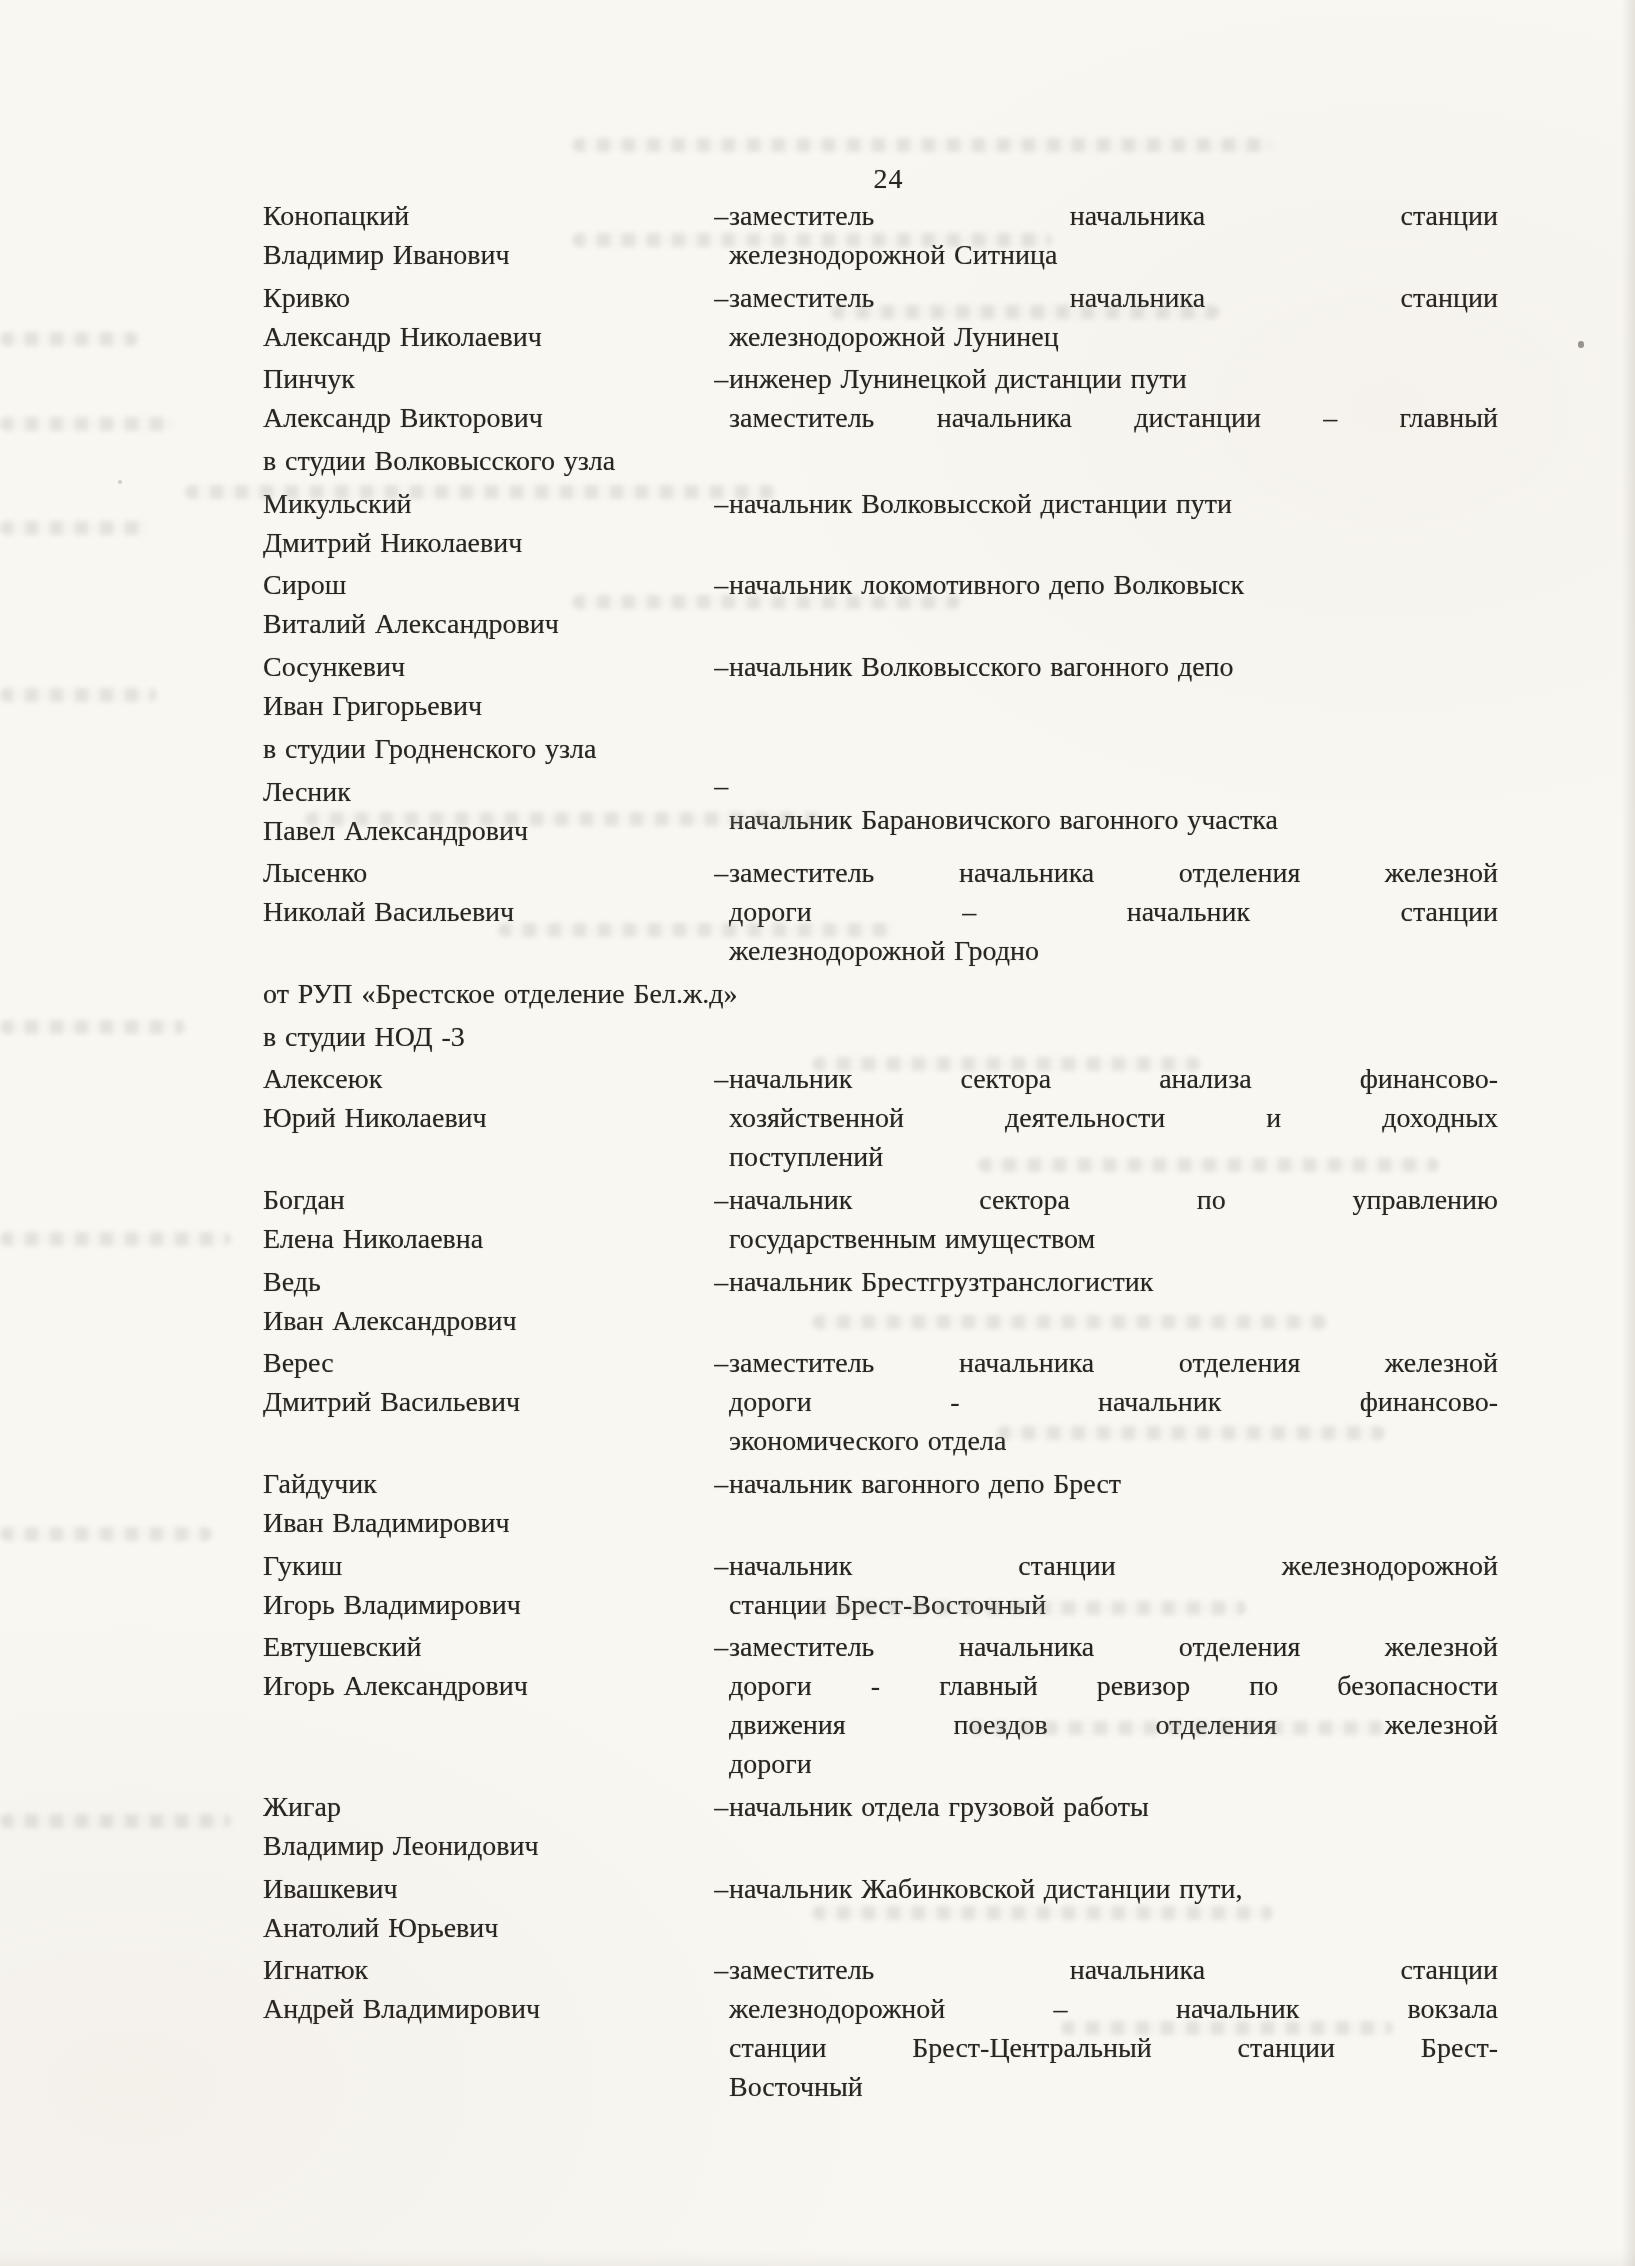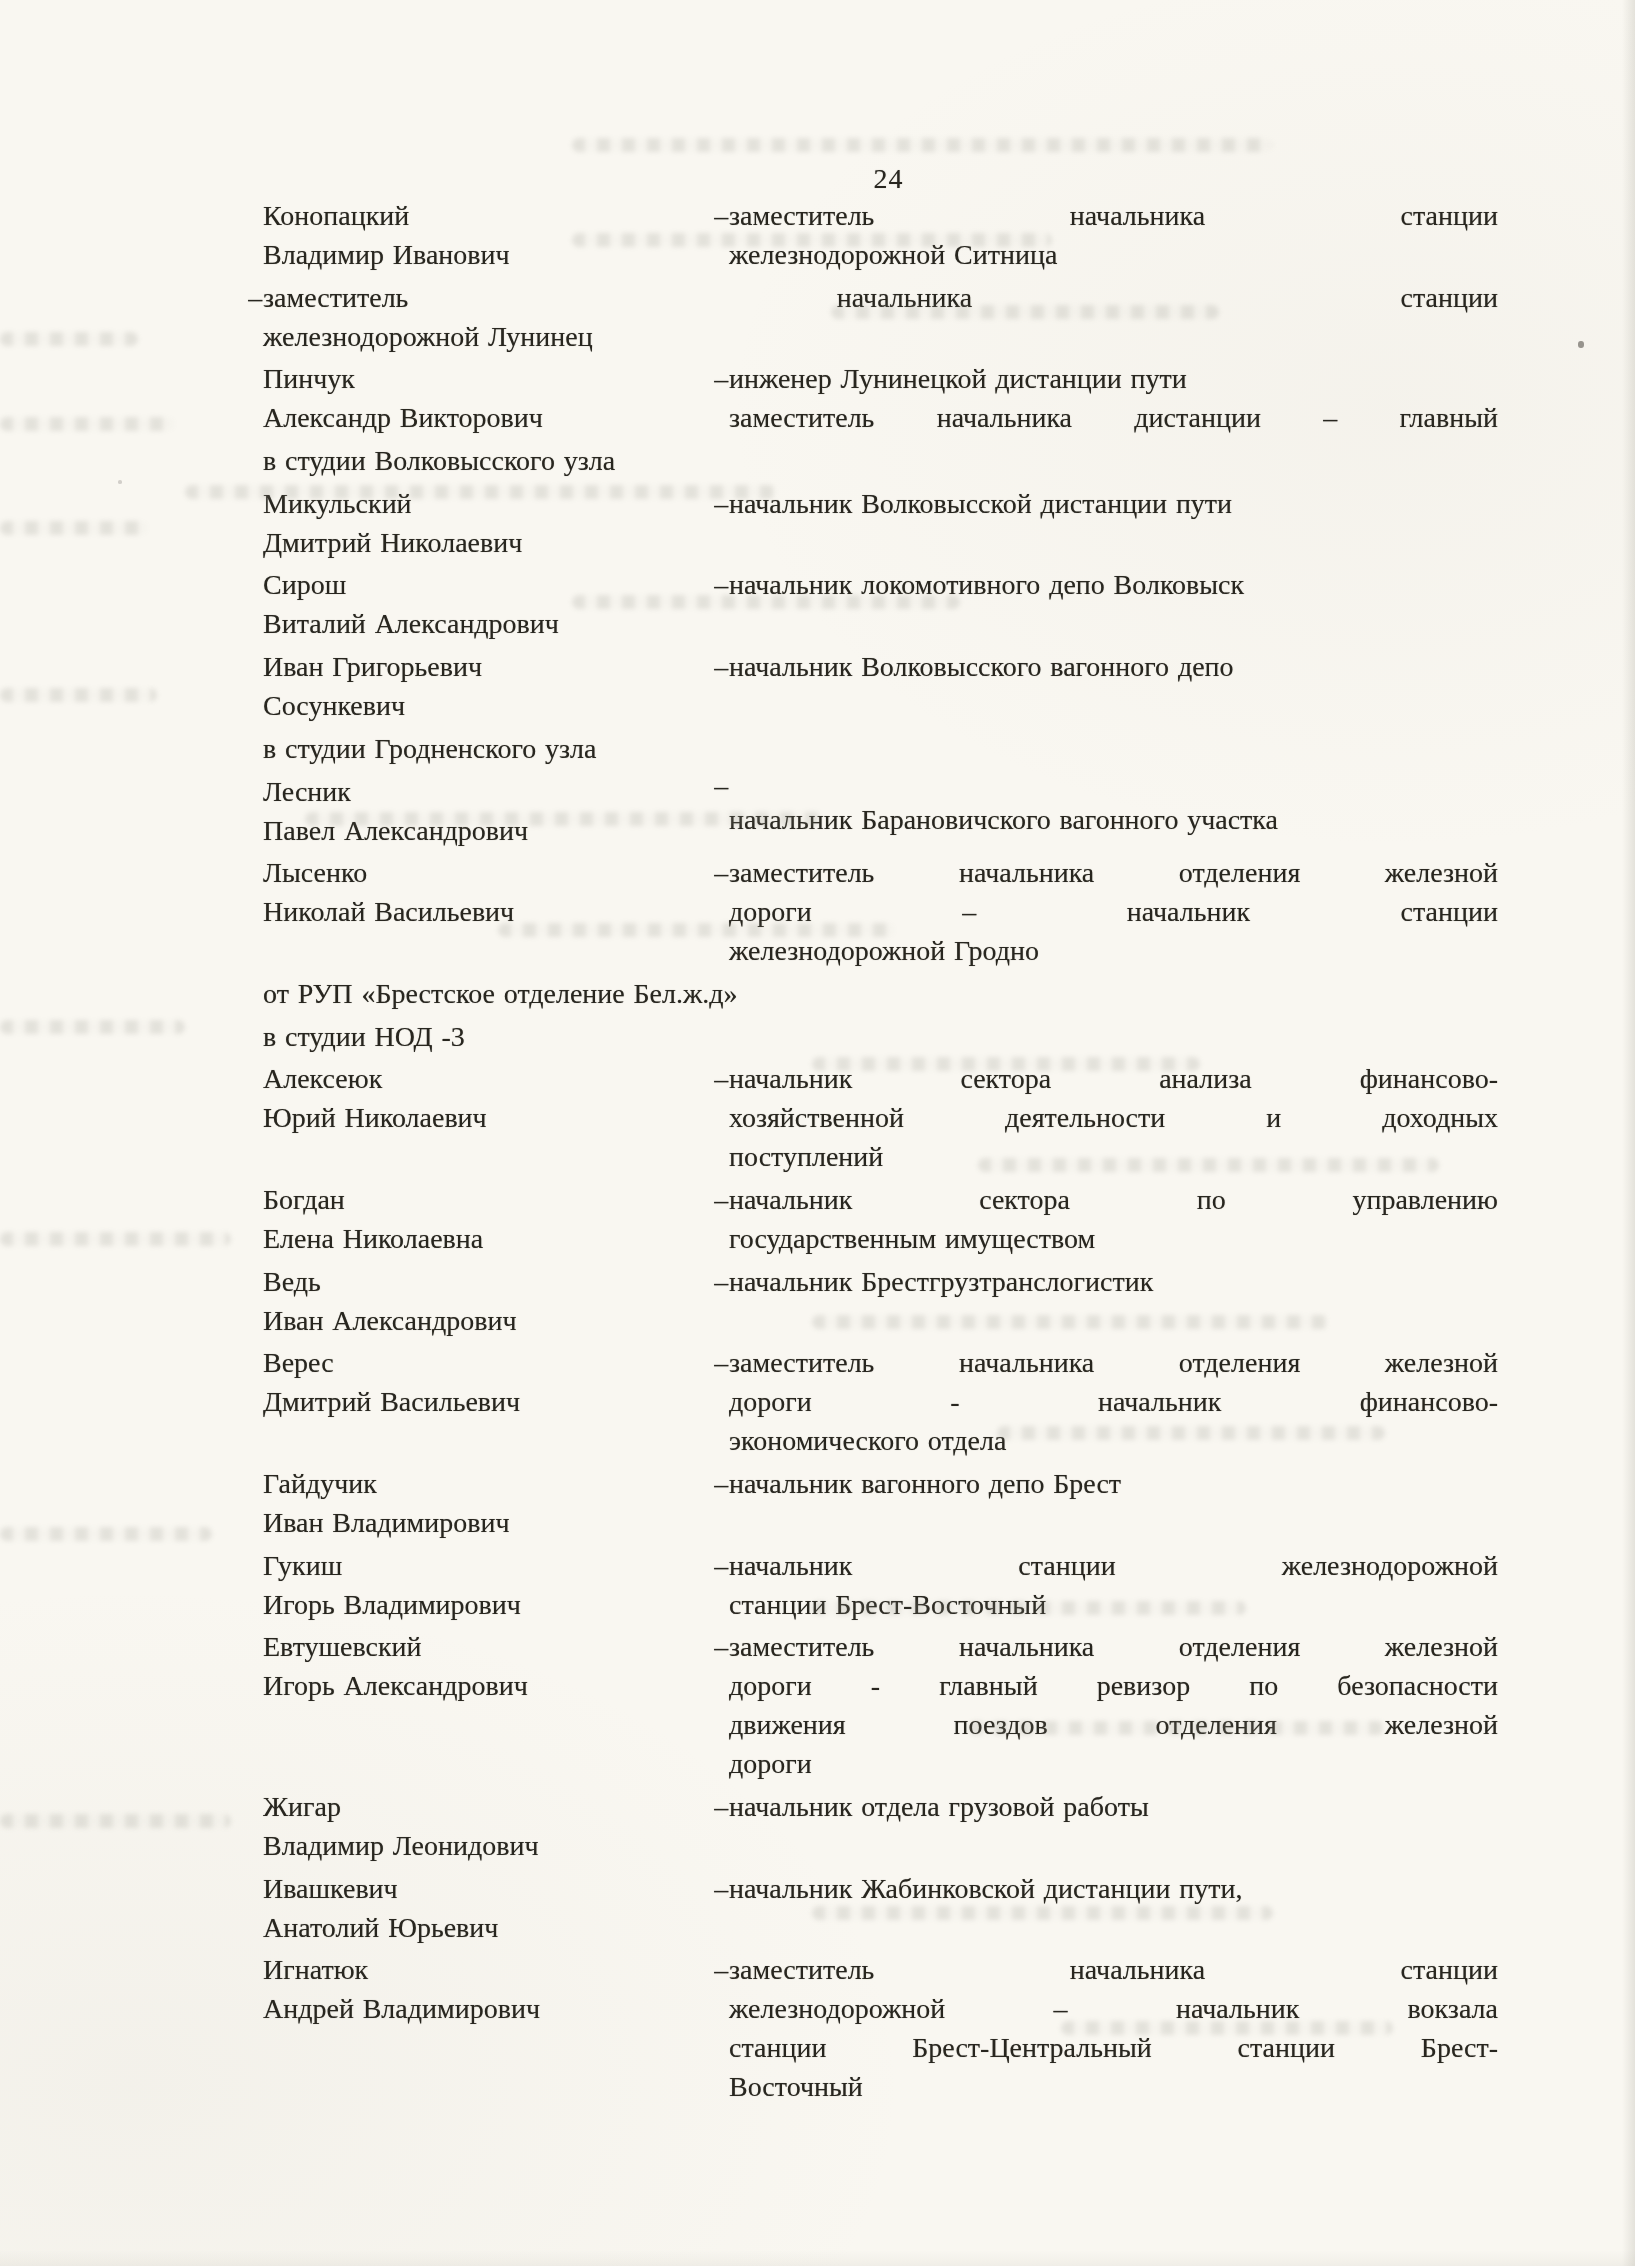--- a/index.html
+++ b/index.html
@@ -52,20 +52,24 @@
           <div class="nline">Конопацкий</div>
           <div class="nline">Владимир Иванович</div>
         </div>
         <div class="pos">
           <span class="dash">–</span>
           <div class="pline just">заместитель начальника станции</div>
           <div class="pline">железнодорожной Ситница</div>
         </div>
       </div>
       <div class="row entry">
+        <div class="name">
+          <div class="nline">Кривко</div>
+          <div class="nline">Александр Николаевич</div>
+        </div>
         <div class="pos">
           <span class="dash">–</span>
           <div class="pline just">заместитель начальника станции</div>
           <div class="pline">железнодорожной Лунинец</div>
         </div>
       </div>
       <div class="row entry">
         <div class="name">
           <div class="nline">Пинчук</div>
           <div class="nline">Александр Викторович</div>
@@ -92,22 +96,22 @@
           <div class="nline">Сирош</div>
           <div class="nline">Виталий Александрович</div>
         </div>
         <div class="pos">
           <span class="dash">–</span>
           <div class="pline">начальник локомотивного депо Волковыск</div>
         </div>
       </div>
       <div class="row entry">
         <div class="name">
+          <div class="nline">Сосункевич</div>
           <div class="nline">Иван Григорьевич</div>
-          <div class="nline">Сосункевич</div>
         </div>
         <div class="pos">
           <span class="dash">–</span>
           <div class="pline">начальник Волковысского вагонного депо</div>
         </div>
       </div>
       <div class="row heading">в студии Гродненского узла</div>
       <div class="row entry dash-above">
         <div class="name">
           <div class="nline">Лесник</div>

